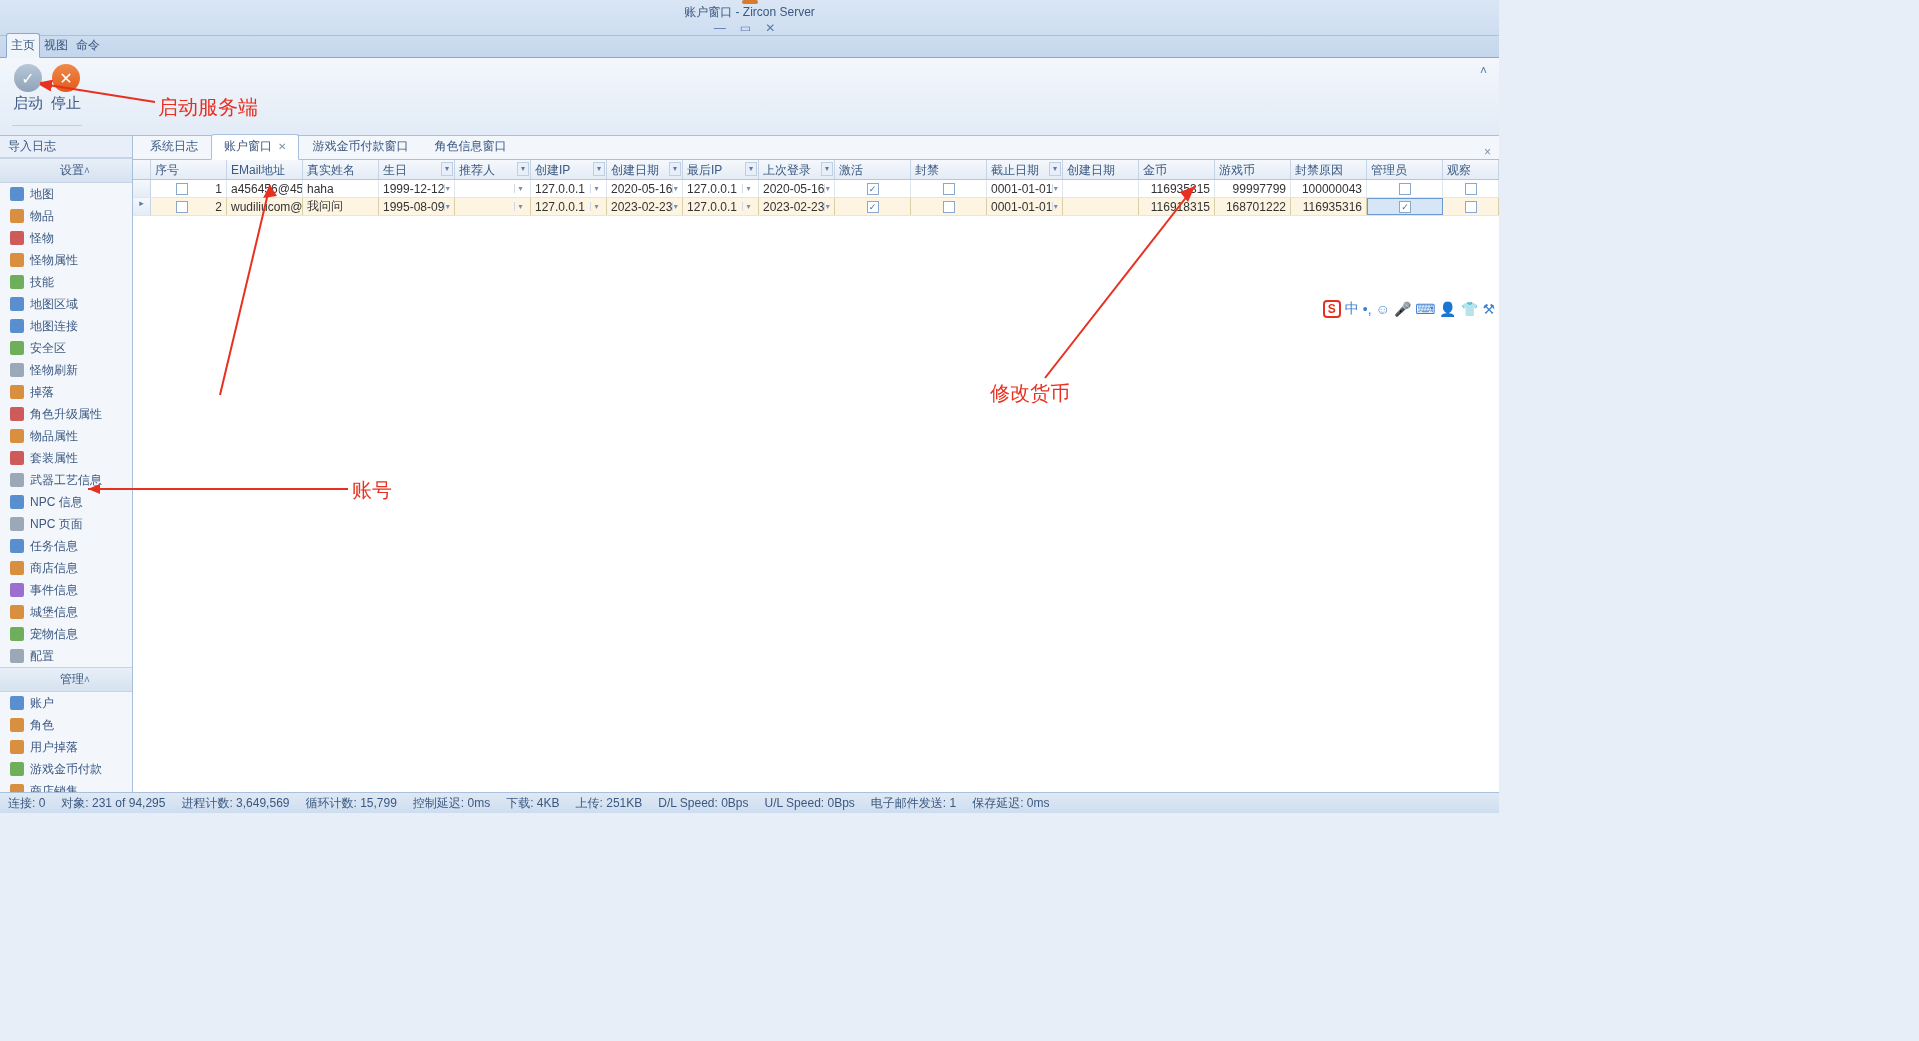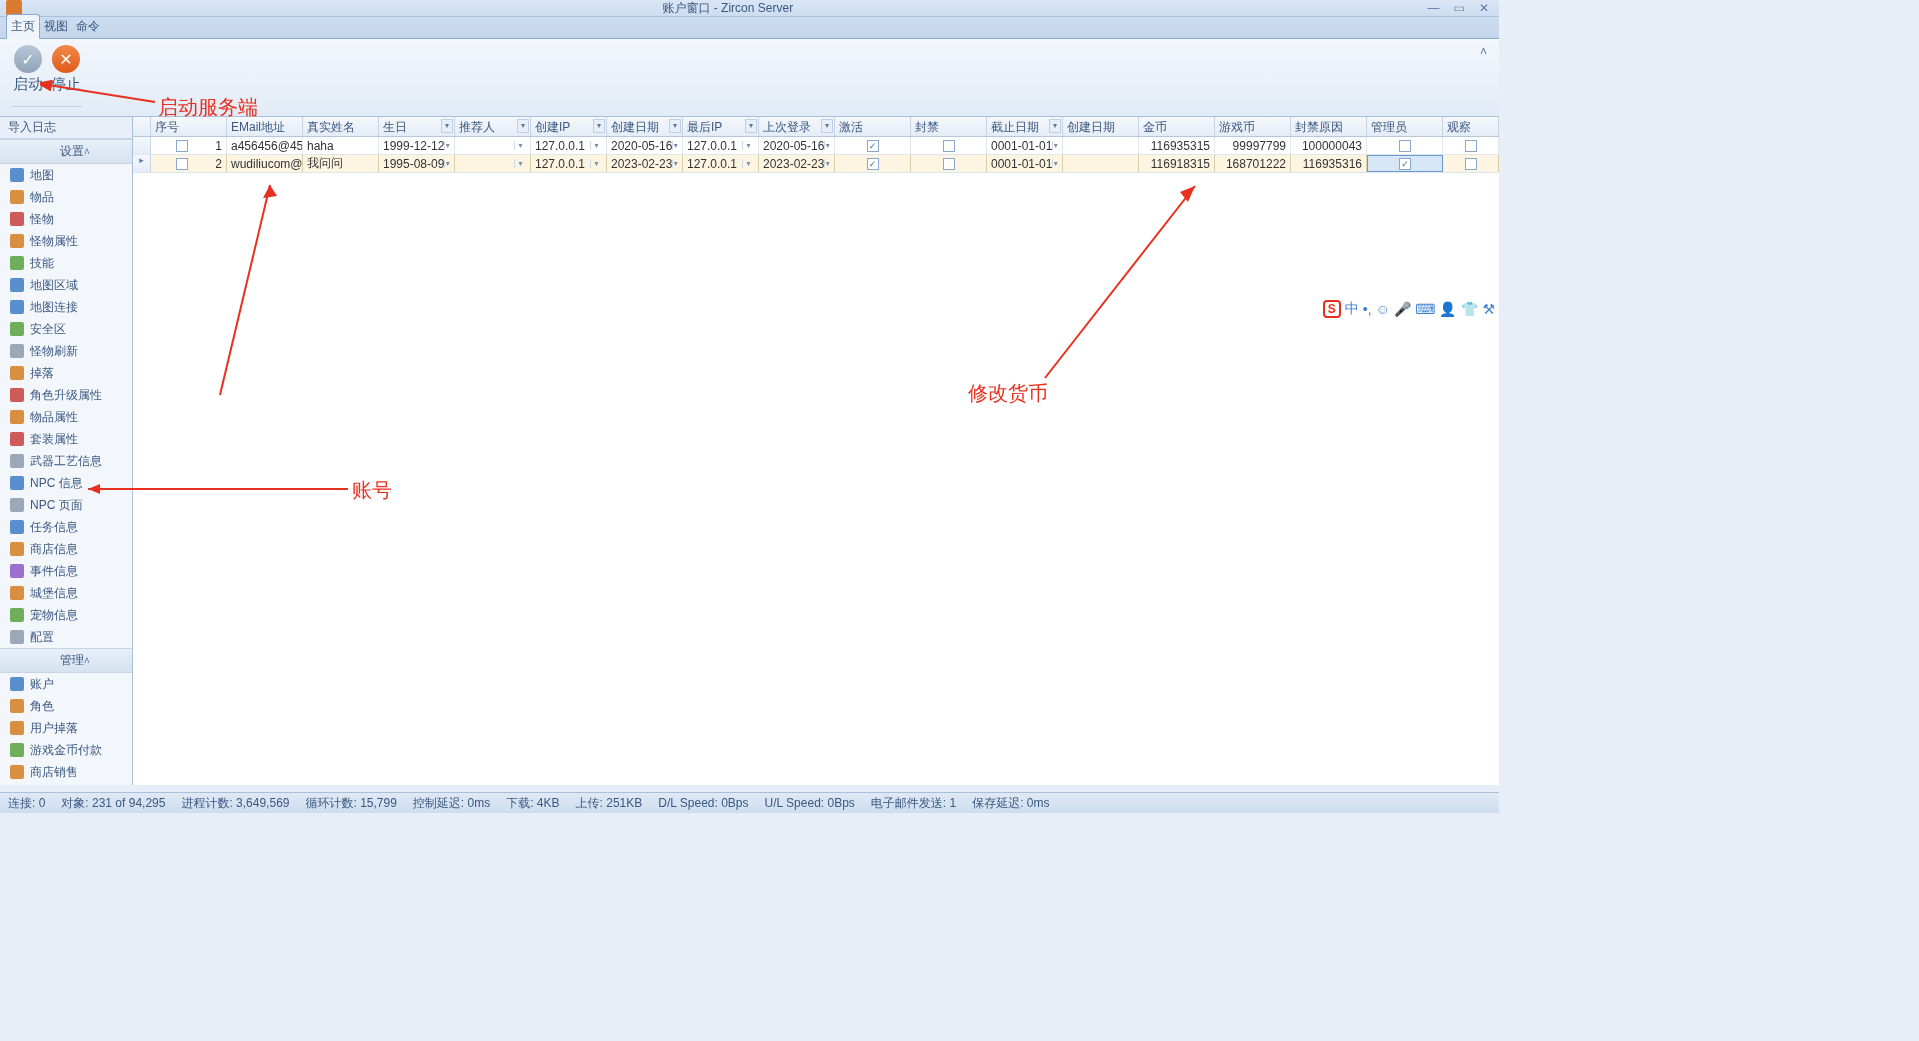--- a/index.html
+++ b/index.html
@@ -1,19 +1,19 @@
 <!DOCTYPE html>
 <html><head>
 <meta charset="utf-8">
 <style>
 * { margin: 0; padding: 0; box-sizing: border-box; font-family: "Microsoft YaHei", Arial, sans-serif; font-size: 12px; }
 body { background: #e8eef7; overflow: hidden; width: 1499px; height: 813px; position: relative; }
 
 
-.titlebar { height: 17px; background: linear-gradient(#dae6f5, #cdddf0); display: flex; align-items: center; border-bottom: 1px solid #a9c0dd; }
+.titlebar { height: 36px; background: linear-gradient(#dae6f5, #cdddf0); display: flex; align-items: center; border-bottom: 1px solid #a9c0dd; flex-direction: column; }
 .titlebar .app-icon { width: 16px; height: 16px; margin: 0 6px; background: #d97a2e; border-radius: 2px; }
 .titlebar .title { flex: 1; text-align: center; color: #3b5880; font-size: 12px; }
 .titlebar .win-controls { display: flex; gap: 14px; padding-right: 10px; color: #5a7aa8; font-size: 13px; }
 .titlebar .win-controls span { cursor: pointer; }
 
 
 .ribbon-tabs { height: 22px; background: linear-gradient(#cdddf0, #c4d6ec); display: flex; align-items: flex-end; padding-left: 6px; border-bottom: 1px solid #8aa8cc; }
 .ribbon-tab { padding: 3px 4px; color: #3b5880; cursor: pointer; }
 .ribbon-tab.active { background: #f0f5fc; border: 1px solid #8aa8cc; border-bottom: 1px solid #f0f5fc; border-radius: 3px 3px 0 0; margin-bottom: -1px; }
 
@@ -241,20 +241,29 @@
         </div>
         <div class="side-item">
           <span class="ico "></span>
           <span>商店销售</span>
         </div>
         <div class="side-item"></div>
       </div>
   </div>
 
   <div class="content">
+    <div class="doc-tabs">
+      <div id="doc-tabs-inner" style="display:flex">
+          <div class="doc-tab">系统日志</div>
+          <div class="doc-tab active">账户窗口<span class="x">✕</span></div>
+          <div class="doc-tab">游戏金币付款窗口</div>
+          <div class="doc-tab">角色信息窗口</div>
+        </div>
+      <span class="close-all">×</span>
+    </div>
 
     <div class="grid">
       <div class="grid-header" id="grid-header">
         <div class="row-ind-h"></div>
       <div class="gh c-xh">序号</div>
           <div class="gh c-em">EMail地址</div>
           <div class="gh c-nm">真实姓名</div>
           <div class="gh c-bd">生日<div class="dd">▾</div></div>
           <div class="gh c-rf">推荐人<div class="dd">▾</div></div>
           <div class="gh c-cip">创建IP<div class="dd">▾</div></div>
@@ -367,21 +376,21 @@
     <line x1="45" y1="215" x2="95" y2="5" stroke="#e83020" stroke-width="2"></line>
     <polygon points="95,5 88,18 102,16" fill="#e83020"></polygon>
   </svg>
 
 <div class="anno" style="left:352px;top:477px">账号</div>
 <svg class="arrow-svg" style="left:78px;top:480px" width="280" height="18">
     <line x1="270" y1="9" x2="10" y2="9" stroke="#e83020" stroke-width="2"></line>
     <polygon points="10,9 22,4 22,14" fill="#e83020"></polygon>
   </svg>
 
-<div class="anno" style="left:968px;top:380px">修改货币</div>
+<div class="anno" style="left:990px;top:380px">修改货币</div>
 <svg class="arrow-svg" style="left:1030px;top:178px" width="180" height="205">
     <line x1="15" y1="200" x2="165" y2="8" stroke="#e83020" stroke-width="2"></line>
     <polygon points="165,8 150,14 158,24" fill="#e83020"></polygon>
   </svg>
 
 <div class="ime">
   <div class="s">S</div>
   <span>中</span>
   <span>•,</span>
   <span>☺</span>

